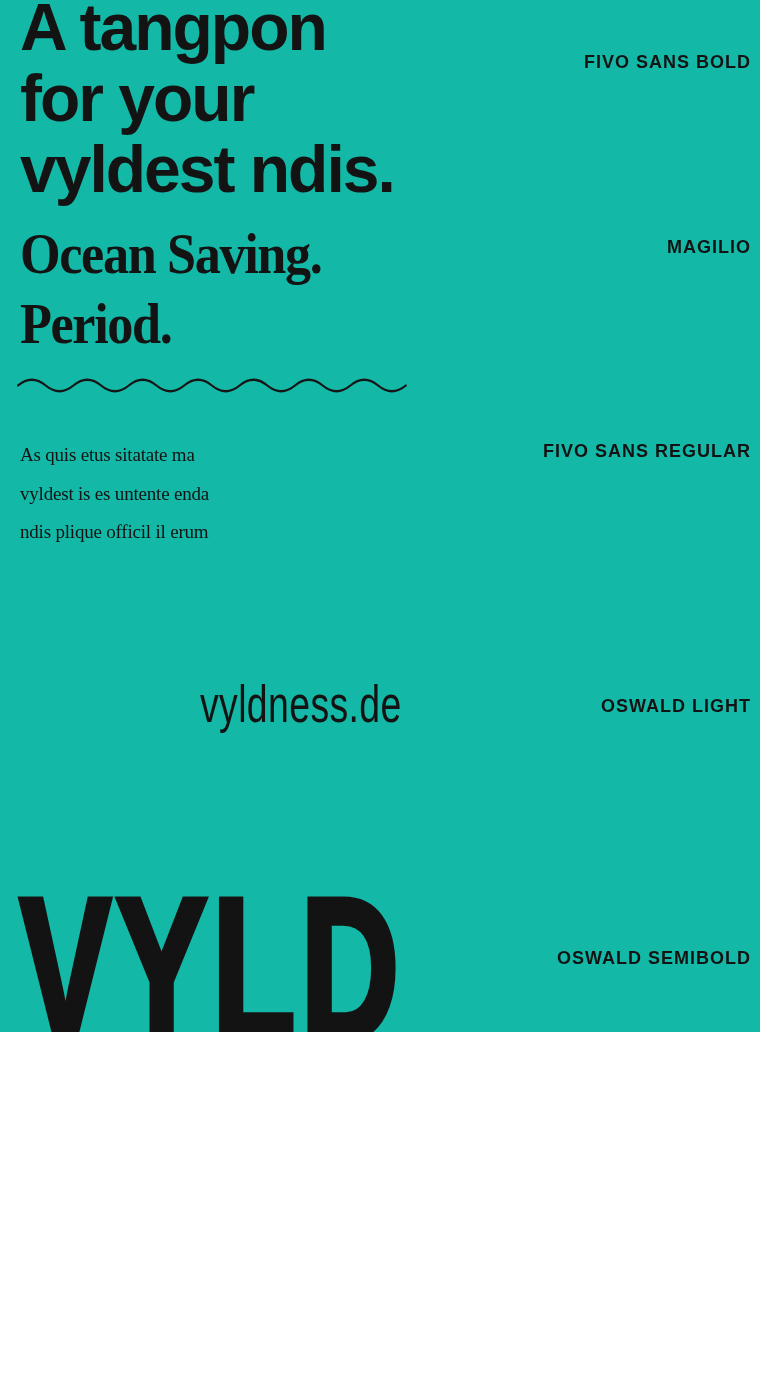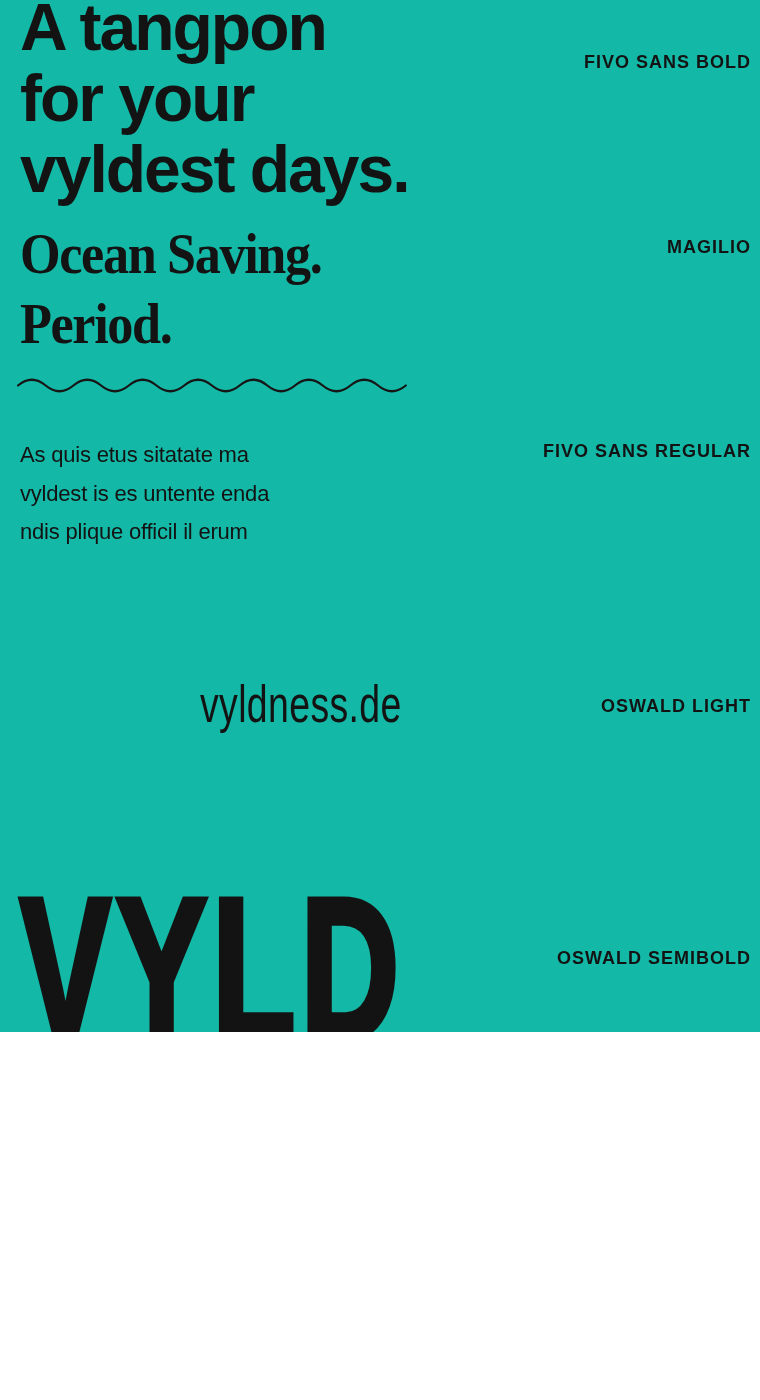--- a/index.html
+++ b/index.html
@@ -39,22 +39,23 @@
     font-size:58px;font-weight:700;line-height:70px;letter-spacing:-1.5px;
     transform:scaleX(0.9);transform-origin:left top;
     white-space:nowrap;
   }
 
   .wave-svg{position:absolute;left:17px;top:375px;}
 
   
   .body-text{
     position:absolute;left:20px;top:436px;
-    font-size:22px;line-height:38.5px;font-weight:400;letter-spacing:-0.2px;
+    font-size:19px;line-height:38.5px;font-weight:400;letter-spacing:-0.2px;
     white-space:nowrap;
+    font-family:Liberation Serif, serif;
   }
 
   
   .vyldness{
     position:absolute;left:200px;top:678px;
     font-size:52px;line-height:52px;font-weight:300;letter-spacing:0.5px;
     transform:scaleX(0.72);transform-origin:left top;
     white-space:nowrap;
   }
 
@@ -71,21 +72,21 @@
   .warped-svg{position:absolute;left:-8px;top:1212px;}
 </style>
 </head>
 <body>
 
 <div class="page">
 
   <div class="h1">
     <span class="line">A tangpon</span>
     <span class="line">for your</span>
-    <span class="line">vyldest days.</span>
+    <span class="line">vyldest ndis.</span>
   </div>
   <div class="font-label l1">FIVO SANS BOLD</div>
 
   <div class="h2">
     <span class="line">Ocean Saving.</span>
     <span class="line">Period.</span>
   </div>
   <div class="font-label l2">MAGILIO</div>
 
   <svg class="wave-svg" width="390" height="20" viewBox="0 0 390 20">

